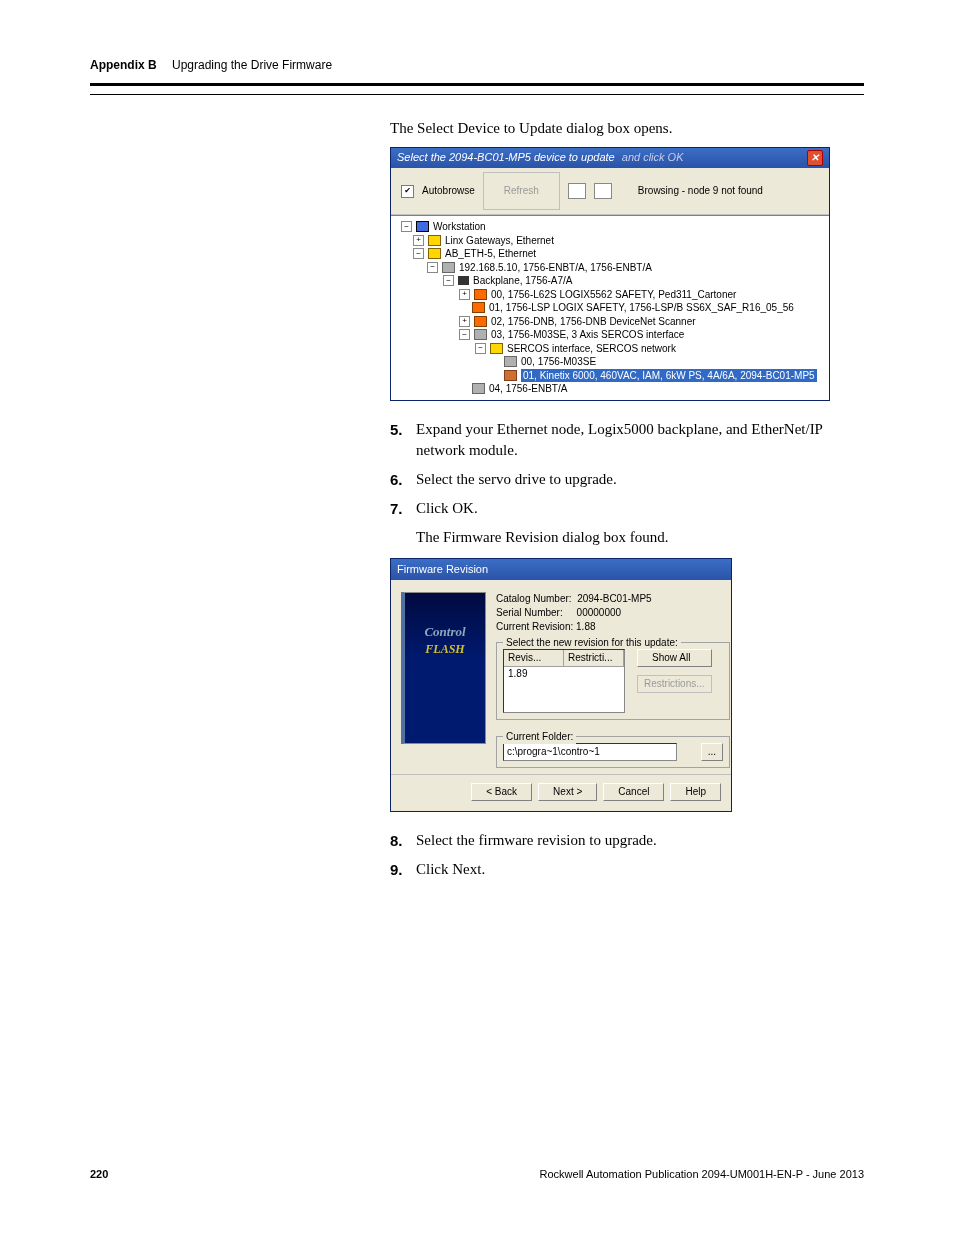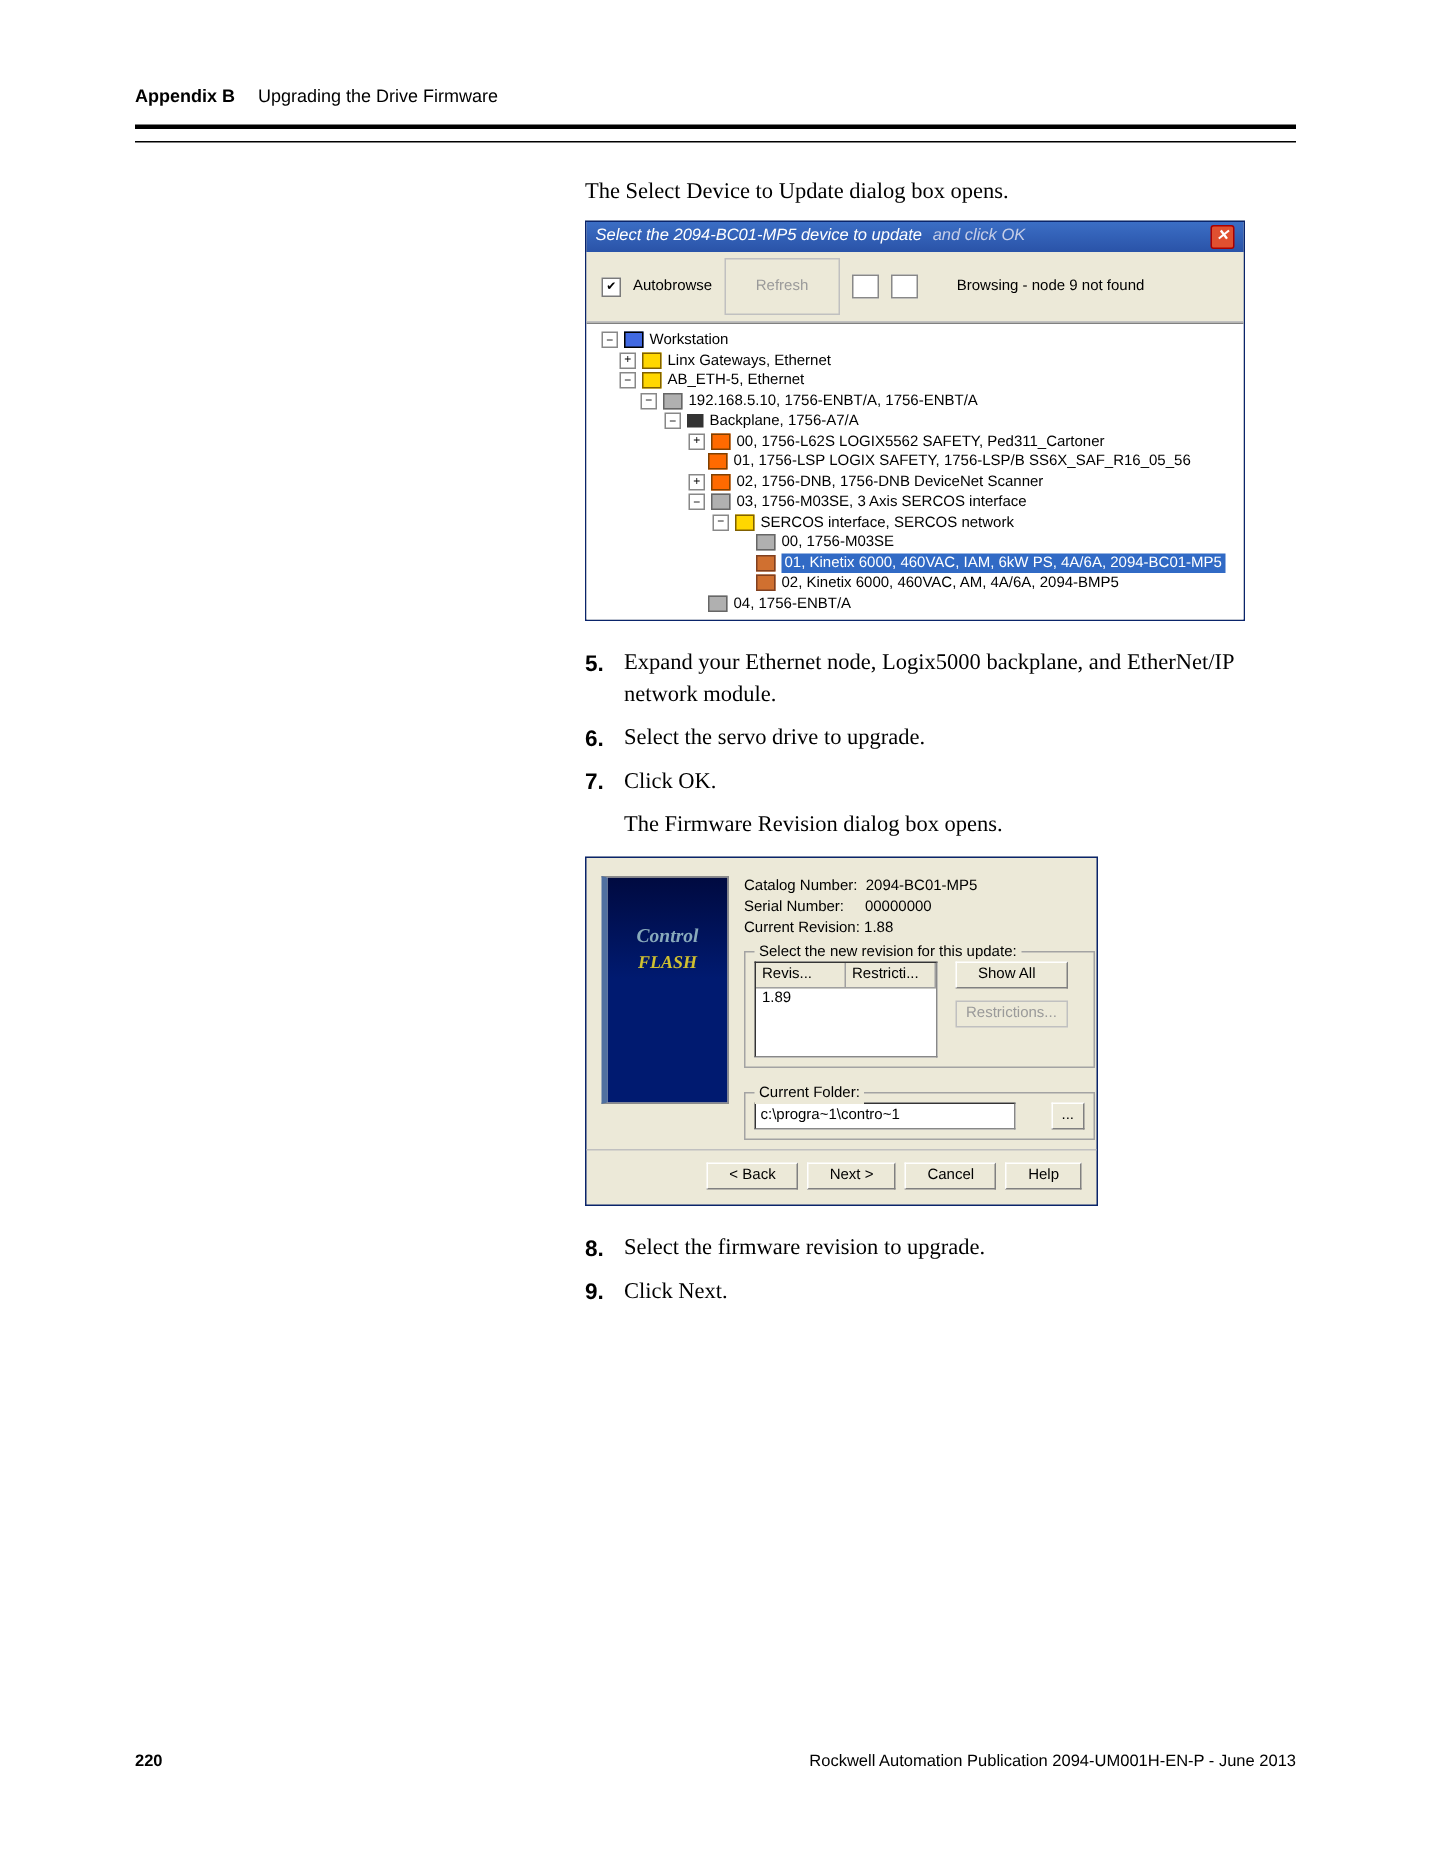--- a/index.html
+++ b/index.html
@@ -341,48 +341,44 @@
       <div class="tree-row indent6">
           <span style="width:9px;"></span>
           <span class="ico-sq ico-chip"></span>
           <span>00, 1756-M03SE</span>
         </div>
       <div class="tree-row indent6">
           <span style="width:9px;"></span>
           <span class="ico-sq ico-drive"></span>
           <span class="sel">01, Kinetix 6000, 460VAC, IAM, 6kW PS, 4A/6A, 2094-BC01-MP5</span>
         </div>
-      <div class="tree-row indent6">
-          <span style="width:9px;"></span>
-          <span class="ico-sq ico-drive"></span>
-          <span>02, Kinetix 6000, 460VAC, AM, 4A/6A, 2094-BMP5</span>
-        </div>
       <div class="tree-row indent4">
           <span style="width:9px;"></span>
           <span class="ico-sq ico-chip"></span>
           <span>04, 1756-ENBT/A</span>
         </div>
     </div>
   </div>
 
   <div class="step" style="margin-top:18px;">
     <span class="step-num">5.</span>
     <span>Expand your Ethernet node, Logix5000 backplane, and EtherNet/IP network module.</span>
   </div>
   <div class="step">
     <span class="step-num">6.</span>
     <span>Select the servo drive to upgrade.</span>
   </div>
   <div class="step">
     <span class="step-num">7.</span>
     <span>Click OK.</span>
   </div>
-  <div class="instr step-sub">The Firmware Revision dialog box opens.</div>
+  <div class="instr step-sub">The Firmware Revision dialog box found.</div>
 
   <div class="dialog2">
+    <div class="d2-title">Firmware Revision</div>
     <div class="d2-body">
       <div class="cf-img">
         <span class="cf-accent1">Control</span>
         <span class="cf-accent2">FLASH</span>
       </div>
       <div class="d2-right">
         <div><span>Catalog Number:</span>&nbsp;&nbsp;<span>2094-BC01-MP5</span></div>
         <div><span>Serial Number:</span>&nbsp;&nbsp;&nbsp;&nbsp;&nbsp;<span>00000000</span></div>
         <div><span>Current Revision:</span>&nbsp;<span>1.88</span></div>
 

